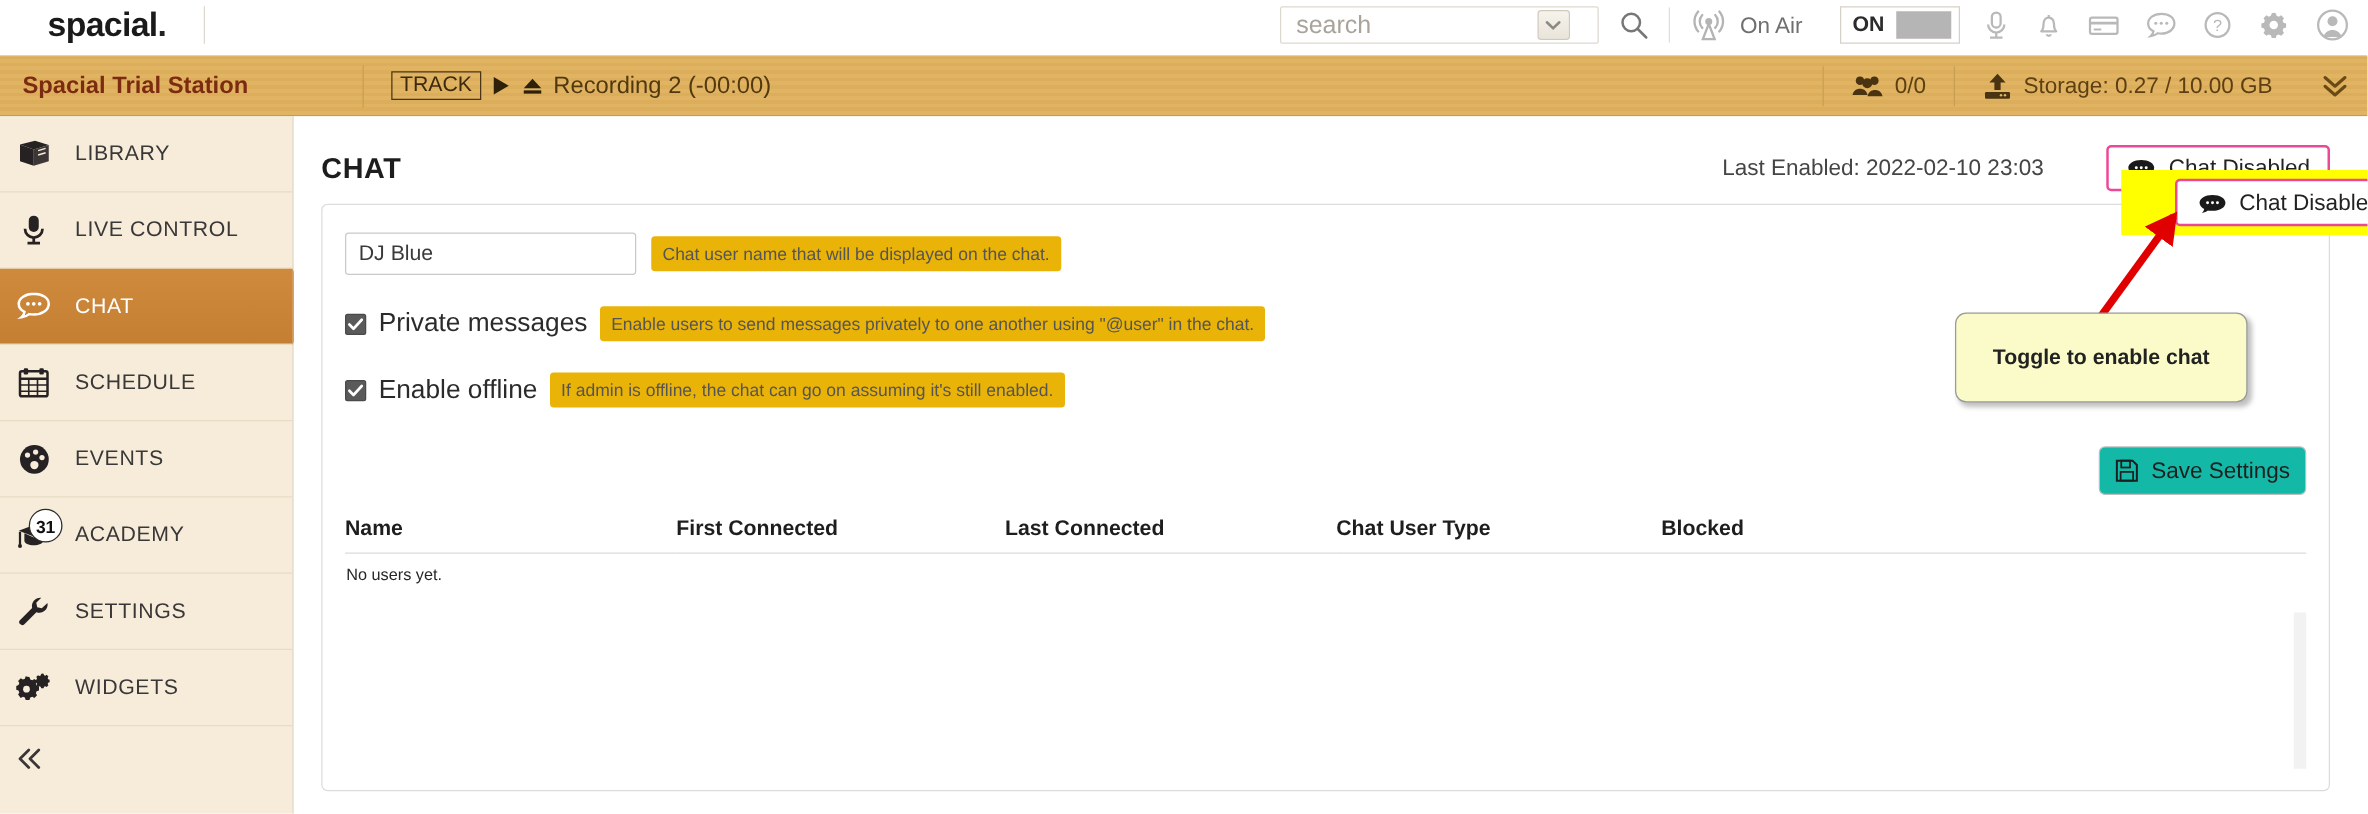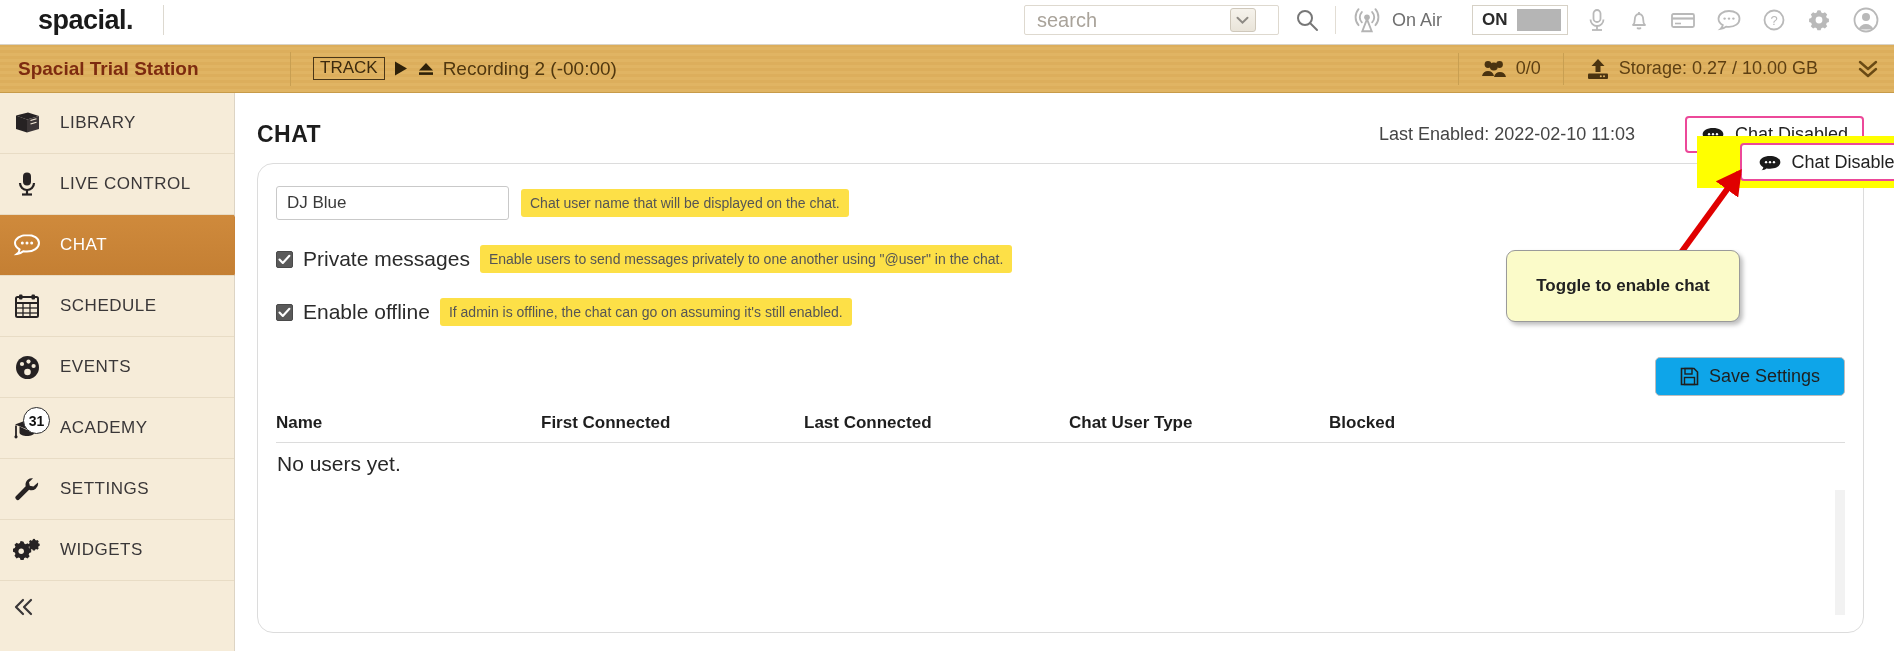--- a/index.html
+++ b/index.html
@@ -208,66 +208,66 @@
     display:flex; align-items:flex-end; gap:10px;
     border:2px solid #ec4899; border-radius:4px;
     background:#fff;
     padding: 6px 14px;
     font-size: 18px; color:#222;
     cursor:pointer;
     margin-left:36px;
   }
   .panel {
     border: 1px solid #dcdcdc;
-    border-radius: 16px;
+    border-radius: 5px;
     height: 470px;
     margin-top: 4px;
     padding: 22px 18px 0 18px;
     position: relative;
   }
   .row-name { display:flex; align-items:center; gap:12px; }
   .txt-input {
     width: 233px; height: 34px;
     border:1px solid #c9c9c9; border-radius:3px;
     padding: 0 10px; font-size: 17px; color:#3a3a3a;
     font-family:"Liberation Sans", sans-serif;
     outline:none;
   }
   .hint {
-    background:#fde047; color:#555;
+    background:#eab308; color:#555;
     font-size: 14px; border-radius:3px;
     padding: 6px 9px;
   }
   .check-row { display:flex; align-items:center; gap:10px; margin-top: 25px; }
   .cbx {
     width: 17px; height:17px;
     background:#5a5a5a; border:1px solid #4a4a4a; border-radius:2px;
     display:flex; align-items:center; justify-content:center;
     cursor:pointer; flex-shrink:0;
   }
   .cbx svg { display:block; }
   .check-label { font-size: 21px; color:#2b2b2b; }
   .save-row { display:flex; justify-content:flex-end; margin-top: 31px; }
   .save-btn {
     display:flex; align-items:center; gap:10px;
-    border:1px solid #bdbdbd; border-radius:5px; background:#0ea5e9;
-    padding: 8px 24px; font-size: 18px; color:#1f1f1f;
+    border:1px solid #bdbdbd; border-radius:5px; background:#14b8a6;
+    padding: 8px 12px; font-size: 18px; color:#1f1f1f;
     cursor:pointer;
   }
   table.users {
     width: 100%; border-collapse: collapse; margin-top: 17px;
     table-layout: fixed;
   }
   table.users th {
     text-align:left; font-size: 17px; font-weight:bold; color:#1e1e1e;
     padding: 0 0 9px 0;
     border-bottom: 1px solid #dcdcdc;
   }
   table.users td {
-    font-size: 21px; color:#272727; padding-top: 9px;
+    font-size: 13px; color:#272727; padding-top: 9px;
     vertical-align: top;
   }
   .tbl-scroll-track {
     position:absolute; right: 18px; top: 326px;
     width: 10px; height: 125px; background:#f2f2f2;
   }
 
   
   .hl-box {
     position: absolute;
@@ -536,21 +536,21 @@
         <path d="M11 3 L4 10 L11 17" stroke="#3a3738" stroke-width="2.2" fill="none" stroke-linecap="round" stroke-linejoin="round"></path>
         <path d="M19 3 L12 10 L19 17" stroke="#3a3738" stroke-width="2.2" fill="none" stroke-linecap="round" stroke-linejoin="round"></path>
       </svg>
     </div>
   </div>
 
   <div class="main">
     <div class="page-head">
       <div class="page-title">CHAT</div>
       <div class="head-right">
-        <span class="last-enabled">Last Enabled: 2022-02-10 11:03</span>
+        <span class="last-enabled">Last Enabled: 2022-02-10 23:03</span>
         <div class="chat-disabled-btn">
           <svg width="24" height="18" viewBox="0 0 26 20">
             <path d="M13 1C6.4 1 1.5 4 1.5 8c0 2.3 1.6 4.3 4.1 5.5-.2 1.3-.9 2.6-2 3.5 2.3-.3 4.2-1.1 5.4-2.1.9.2 2 .3 4 .3 6.6 0 11.5-3 11.5-7.2S19.6 1 13 1z" fill="#1a1a1a"></path>
             <circle cx="8.6" cy="8" r="1.3" fill="#fff"></circle>
             <circle cx="13" cy="8" r="1.3" fill="#fff"></circle>
             <circle cx="17.4" cy="8" r="1.3" fill="#fff"></circle>
           </svg>
           <span>Chat Disabled</span>
         </div>
       </div>
@@ -629,15 +629,15 @@
 
 <svg class="arrow-svg" width="1894" height="651" style="left:0; top:0;">
   <defs>
     <marker id="arrowhead" markerWidth="4.2" markerHeight="4.6" refX="3.4" refY="2.3" orient="auto">
       <polygon points="0,0 4.2,2.3 0,4.6" fill="#e00000"></polygon>
     </marker>
   </defs>
   <line x1="1672" y1="265" x2="1739" y2="173" stroke="#e00000" stroke-width="6" marker-end="url(#arrowhead)"></line>
 </svg>
 
-<div class="callout" style="left:1506px; top:250px; width:234px; height:72px;">
+<div class="callout" style="left:1564px; top:250px; width:234px; height:72px;">
   <span>Toggle to enable chat</span>
 </div>
 
 </body></html>

